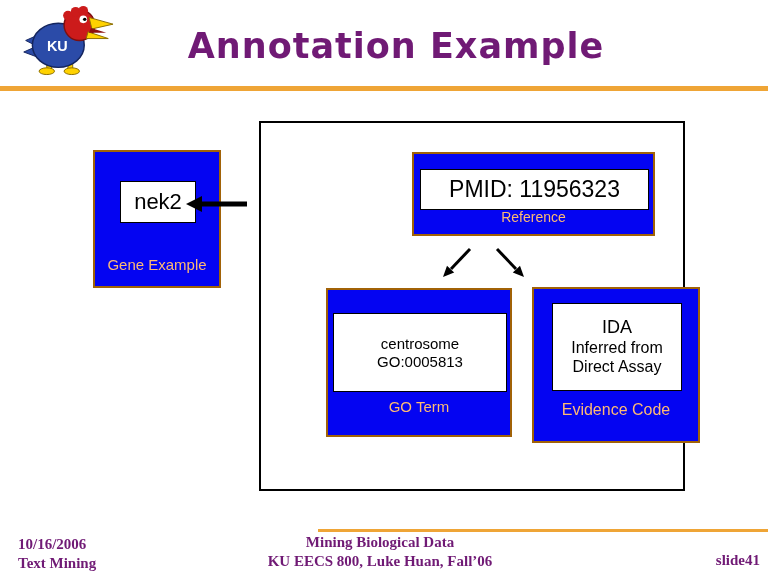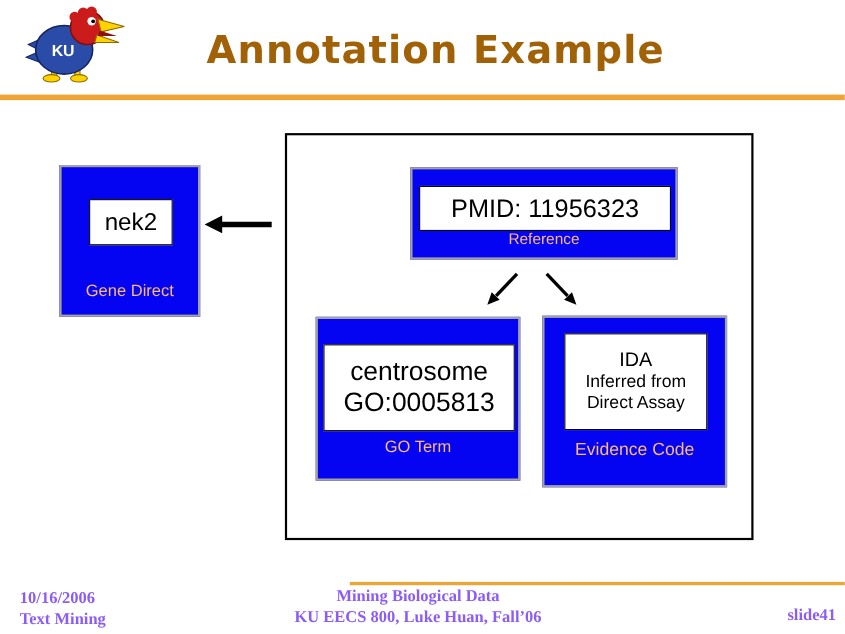--- a/index.html
+++ b/index.html
@@ -21,41 +21,42 @@
   .title {
     position: absolute;
     left: 0; top: 26px;
     width: 768px;
     padding-left: 24px;
     text-align: center;
     font-family: "DejaVu Sans", sans-serif;
     font-size: 35px;
     font-weight: bold;
     letter-spacing: 1px;
-    color: #a16207;
+    color: #701a75;
   }
   .title-rule {
     position: absolute;
     left: 0; top: 86px;
     width: 768px; height: 5px;
     background: #efa536;
   }
 
   
   .container-box {
     position: absolute;
     left: 259px; top: 121px;
     width: 426px; height: 370px;
     border: 2px solid #000000;
     background: #ffffff;
   }
   .bluebox {
     position: absolute;
     background: #0404f2;
-    border: 2px solid #a3a3a3;
+    border: 2px solid #a16207;
+    margin-left: 39px;
   }
   .whitebox {
     position: absolute;
     background: #ffffff;
     border: 1px solid #000000;
     color: #000000;
     display: flex;
     flex-direction: column;
     align-items: center;
     justify-content: center;
@@ -72,21 +73,21 @@
 
   .gene-box   { left: 54px;  top: 150px; width: 128px; height: 138px; }
   .gene-inner { left: 25px;  top: 29px;  width: 76px;  height: 42px; font-size: 22px; }
   .gene-label { bottom: 13px; }
 
   .ref-box    { left: 373px; top: 152px; width: 243px; height: 84px; }
   .ref-inner  { left: 6px;   top: 15px;  width: 229px; height: 41px; font-size: 23px; }
   .ref-label  { bottom: 9px; font-size: 14px; }
 
   .go-box     { left: 287px; top: 288px; width: 186px; height: 149px; }
-  .go-inner   { left: 5px;   top: 23px;  width: 174px; height: 79px; font-size: 24px; }
+  .go-inner   { left: 5px;   top: 23px;  width: 174px; height: 79px; font-size: 15px; }
   .go-label   { bottom: 20px; }
 
   .ev-box     { left: 493px; top: 287px; width: 168px; height: 156px; }
   .ev-inner   { left: 18px;  top: 14px;  width: 130px; height: 88px; font-size: 16px; }
   .ev-inner .big { font-size: 18px; line-height: 1.15; }
   .ev-label   { bottom: 22px; font-size: 16px; }
 
   .arrows {
     position: absolute; inset: 0;
     width: 768px; height: 576px;
@@ -96,21 +97,21 @@
   
   .footer-rule {
     position: absolute;
     left: 318px; top: 529px;
     width: 450px; height: 3px;
     background: #efa536;
   }
   .footer {
     font-family: "Liberation Serif", serif;
     font-weight: bold;
-    color: #8b5cf6;
+    color: #701a75;
     font-size: 15px;
     line-height: 19px;
   }
   .footer-left   { position: absolute; left: 18px; top: 535px; }
   .footer-center { position: absolute; left: 180px; top: 533px; width: 400px; text-align: center; }
   .footer-right  { position: absolute; right: 8px; top: 551px; }
 </style>
 </head>
 <body>
 
@@ -144,21 +145,21 @@
     <text x="41" y="49" font-family="Liberation Sans, sans-serif" font-size="15" font-weight="bold" fill="#ffffff" text-anchor="middle">KU</text>
   </svg>
 
   <h1 class="title">Annotation Example</h1>
   <div class="title-rule"></div>
 
   <div class="container-box"></div>
 
   <div class="bluebox gene-box">
     <div class="whitebox gene-inner">nek2</div>
-    <div class="ylabel gene-label">Gene Direct</div>
+    <div class="ylabel gene-label">Gene Example</div>
   </div>
 
   <div class="bluebox ref-box">
     <div class="whitebox ref-inner">PMID: 11956323</div>
     <div class="ylabel ref-label">Reference</div>
   </div>
 
   <div class="bluebox go-box">
     <div class="whitebox go-inner">
       <span>centrosome</span>

